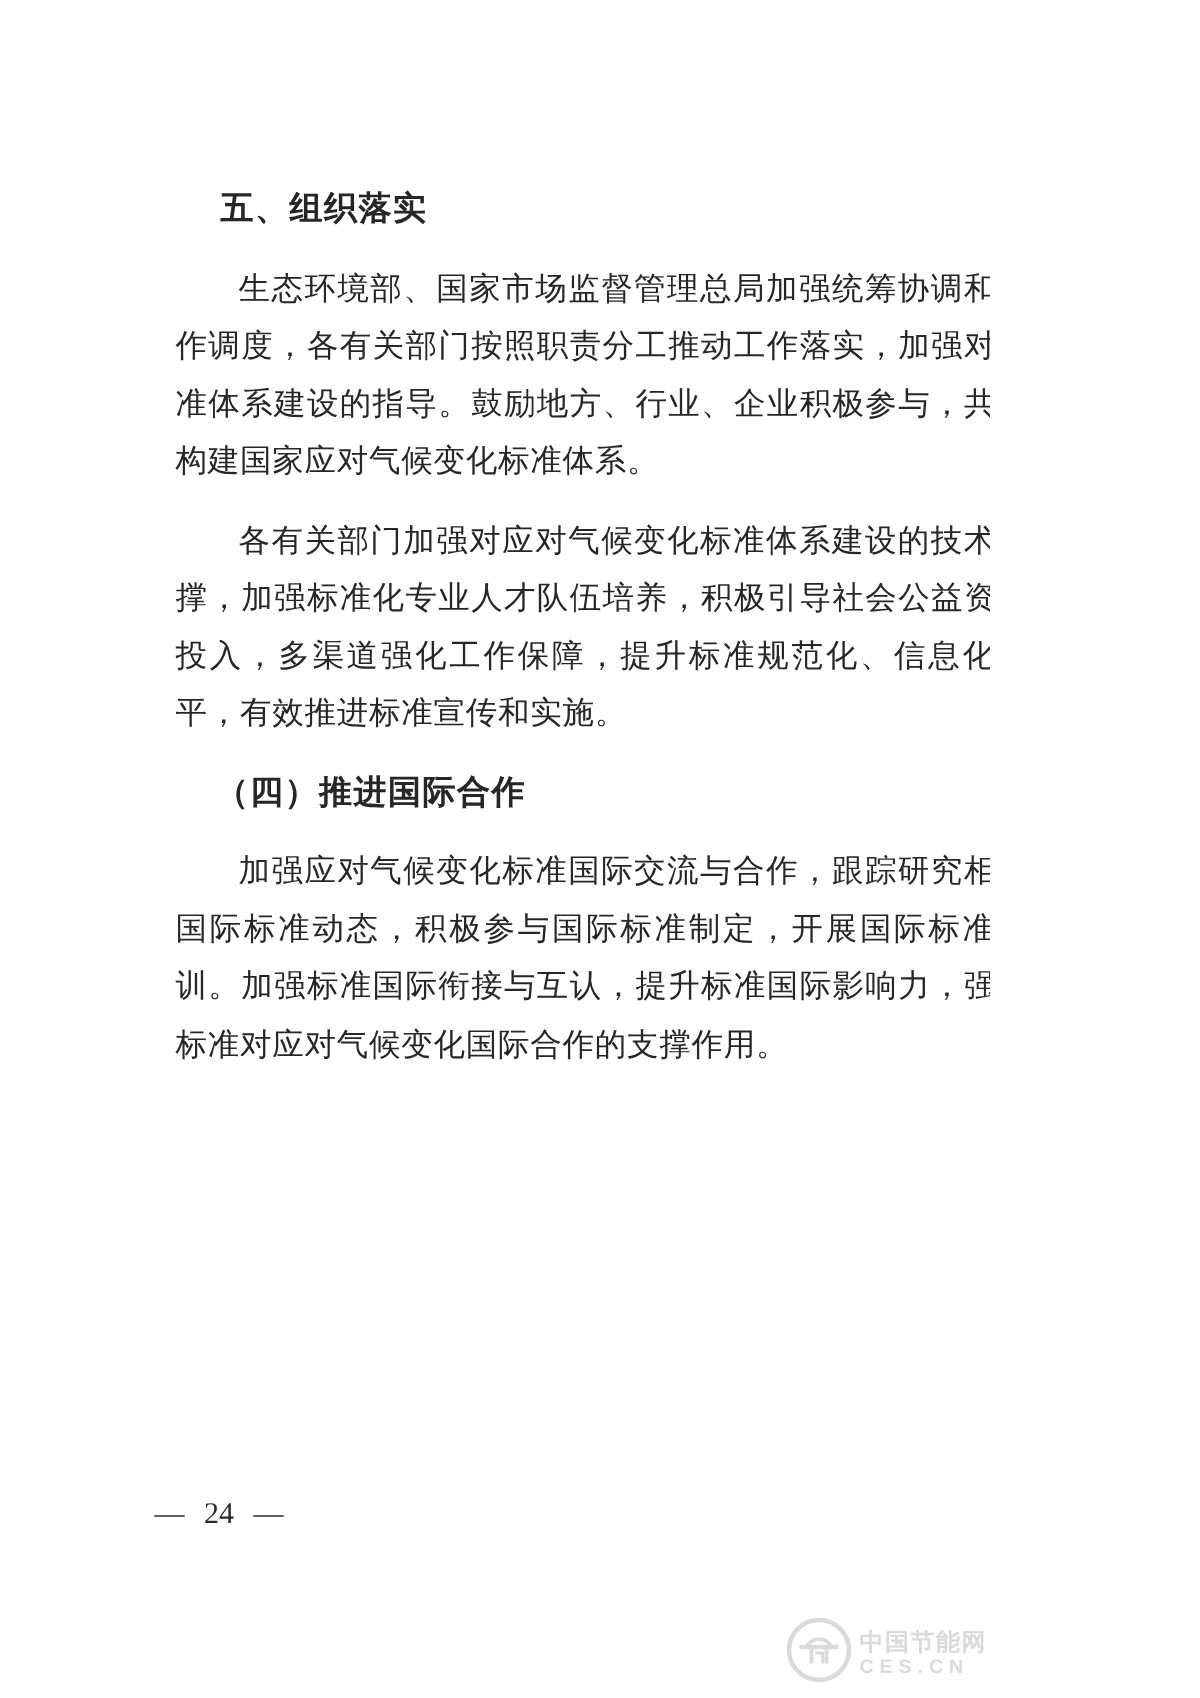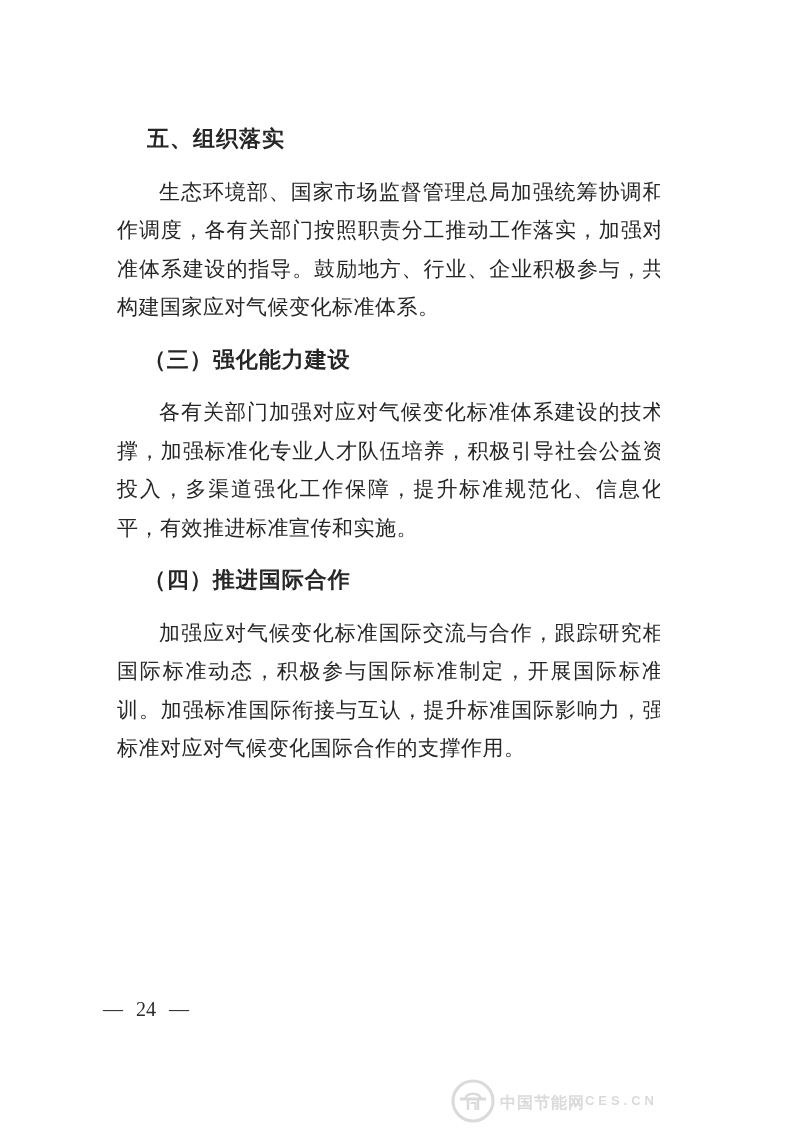--- a/index.html
+++ b/index.html
@@ -64,21 +64,21 @@
     right: 2px;
     bottom: 4px;
     display: flex;
     align-items: center;
     gap: 4px;
     color: #dadada;
     user-select: none;
   }
   .watermark .wm-text {
     display: flex;
-    flex-direction: row;
+    flex-direction: column;
     line-height: 1.1;
   }
   .wm-name {
     font-family: "Liberation Sans", "DejaVu Sans", sans-serif;
     font-weight: 700;
     font-size: 16px;
     letter-spacing: 1px;
   }
   .wm-domain {
     font-family: "Liberation Sans", "DejaVu Sans", sans-serif;
@@ -94,21 +94,20 @@
 
   <div class="content">
     <h1 class="main-heading">五、组织落实</h1>
 
     <section>
       <p class="section-body">生态环境部、国家市场监督管理总局加强统筹协调和工作调度，各有关部门按照职责分工推动工作落实，加强对标准体系建设的指导。鼓励地方、行业、企业积极参与，共同构建国家应对气候变化标准体系。</p>
     </section>
 
 
     <section>
-      <h2 class="section-title">（三）强化能力建设</h2>
       <p class="section-body">各有关部门加强对应对气候变化标准体系建设的技术支撑，加强标准化专业人才队伍培养，积极引导社会公益资金投入，多渠道强化工作保障，提升标准规范化、信息化水平，有效推进标准宣传和实施。</p>
     </section>
 
     <section>
       <h2 class="section-title">（四）推进国际合作</h2>
       <p class="section-body">加强应对气候变化标准国际交流与合作，跟踪研究相关国际标准动态，积极参与国际标准制定，开展国际标准培训。加强标准国际衔接与互认，提升标准国际影响力，强化标准对应对气候变化国际合作的支撑作用。</p>
     </section>
   </div>
 
   <div class="footer">

